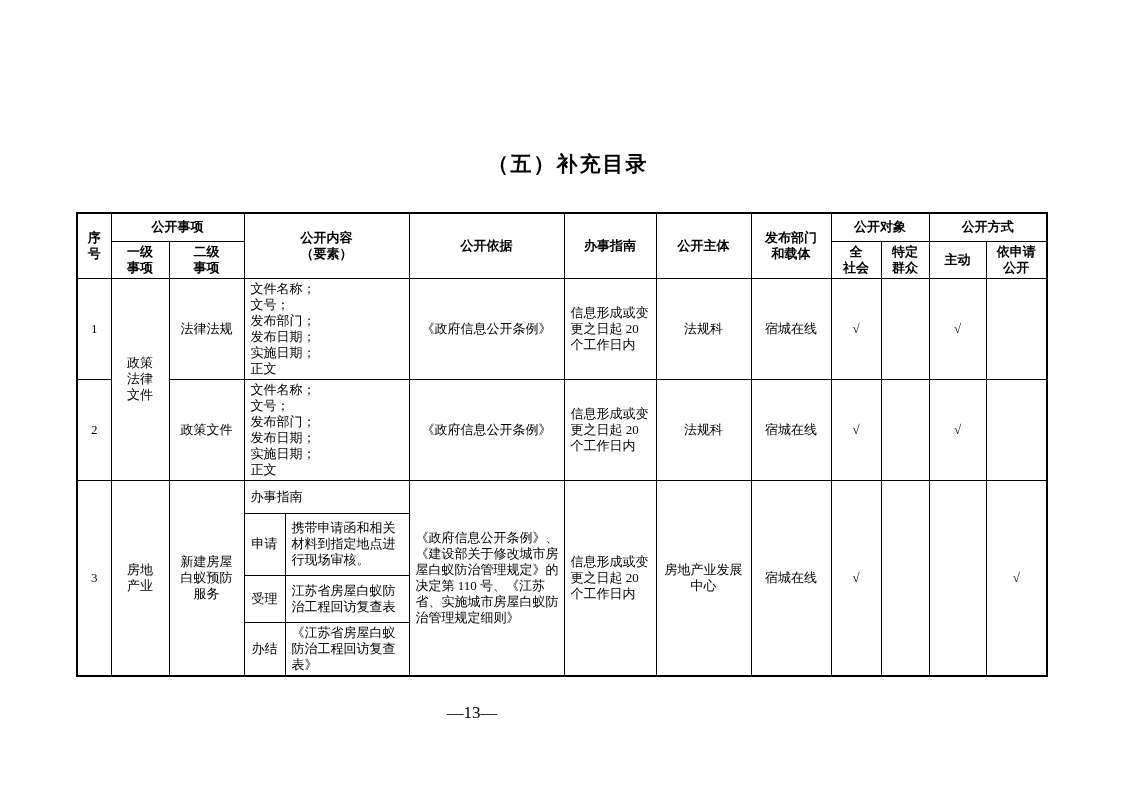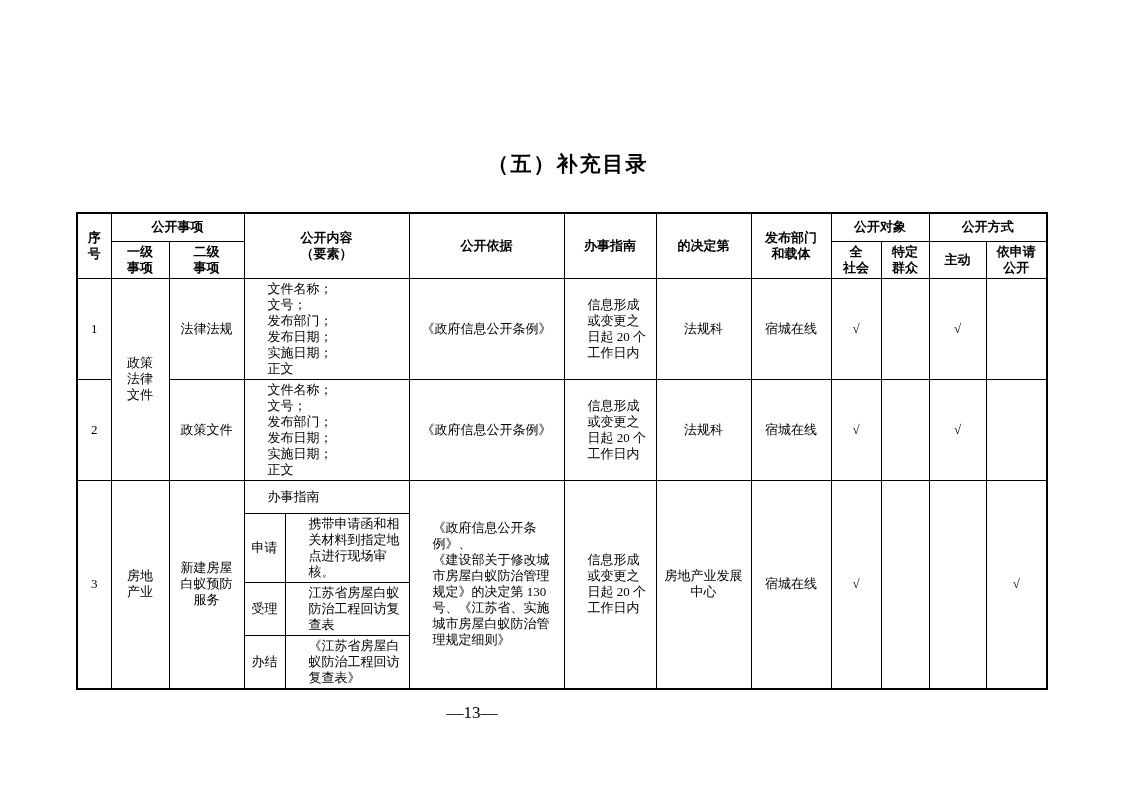--- a/index.html
+++ b/index.html
@@ -36,21 +36,21 @@
     border: 1px solid #000;
     padding: 2px 4px;
     vertical-align: middle;
     text-align: center;
     white-space: pre-line;
     overflow: hidden;
     font-weight: normal;
   }
   .dir-table th { font-weight: 700; }
   .dir-table td.left, .dir-table th.left { text-align: left; }
-  .dir-table td.pad-l { padding-left: 23px; padding-right: 5px; }
+  .dir-table td.pad-l { padding-left: 6px; padding-right: 5px; }
   tr.hr1 { height: 28px; }
   tr.hr2 { height: 37px; }
   tr.r1  { height: 95px; }
   tr.r2  { height: 98px; }
   tr.r3a { height: 33px; }
   tr.r3b { height: 62px; }
   tr.r3c { height: 47px; }
   tr.r3d { height: 46px; }
   .page-number {
     position: absolute;
@@ -84,21 +84,21 @@
   </colgroup>
   <tbody>
     <tr class="hr1">
       <th rowspan="2">序
 号</th>
       <th colspan="2">公开事项</th>
       <th colspan="2" rowspan="2">公开内容
 （要素）</th>
       <th rowspan="2">公开依据</th>
       <th rowspan="2">办事指南</th>
-      <th rowspan="2">的决定第</th>
+      <th rowspan="2">公开主体</th>
       <th rowspan="2">发布部门
 和载体</th>
       <th colspan="2">公开对象</th>
       <th colspan="2">公开方式</th>
     </tr>
     <tr class="hr2">
       <th>一级
 事项</th>
       <th>二级
 事项</th>
@@ -154,21 +154,21 @@
 
     <tr class="r3a">
       <td rowspan="4">3</td>
       <td rowspan="4">房地
 产业</td>
       <td rowspan="4">新建房屋
 白蚁预防
 服务</td>
       <td colspan="2" class="left pad-l">办事指南</td>
       <td rowspan="4" class="left pad-l">《政府信息公开条例》、
-《建设部关于修改城市房屋白蚁防治管理规定》的决定第 130 号、《江苏省、实施城市房屋白蚁防治管理规定细则》</td>
+《建设部关于修改城市房屋白蚁防治管理规定》的决定第 110 号、《江苏省、实施城市房屋白蚁防治管理规定细则》</td>
       <td rowspan="4" class="left pad-l">信息形成或变更之日起 20 个工作日内</td>
       <td rowspan="4">房地产业发展中心</td>
       <td rowspan="4">宿城在线</td>
       <td rowspan="4">√</td>
       <td rowspan="4"></td>
       <td rowspan="4"></td>
       <td rowspan="4">√</td>
     </tr>
     <tr class="r3b">
       <td>申请</td>

